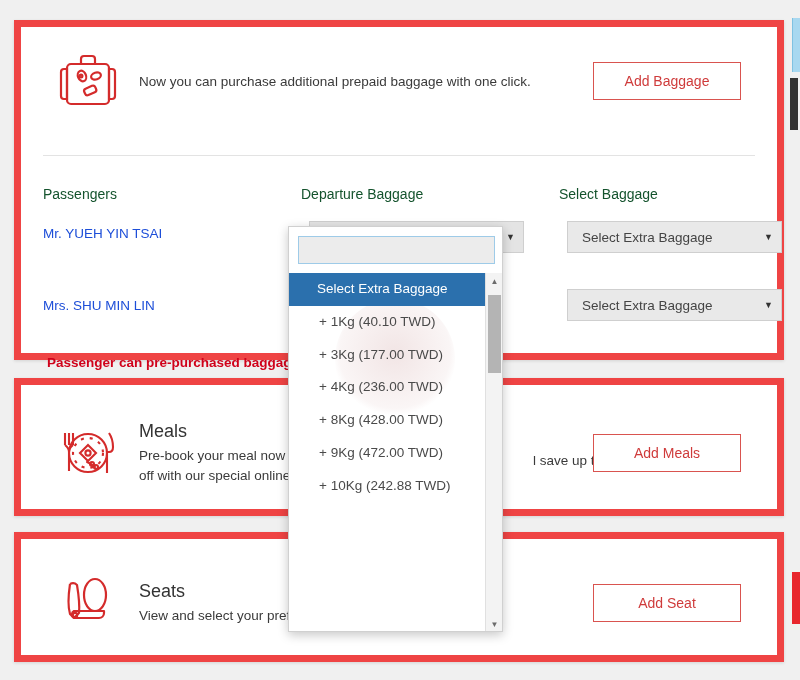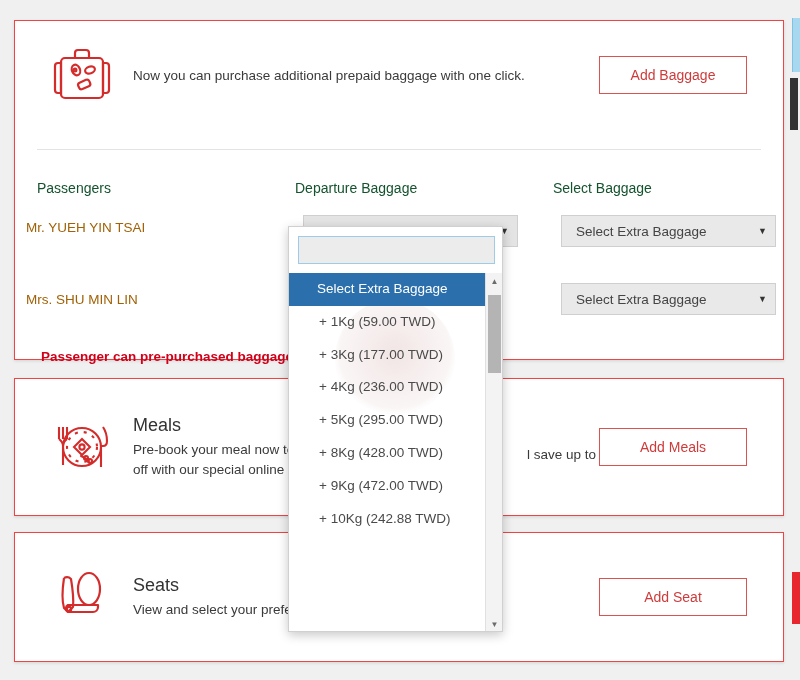--- a/index.html
+++ b/index.html
@@ -19,21 +19,21 @@
   .edge-strip { position: absolute; right: 0; top: 0; width: 16px; height: 680px; background: #f0f0f0; }
   .edge-blue  { position: absolute; right: 0; top: 18px;  width: 8px; height: 54px;  background: #a8d8f0; border-left: 1px solid #7fc2e2; }
   .edge-dark  { position: absolute; right: 2px; top: 78px; width: 8px; height: 52px; background: #333333; }
   .edge-red   { position: absolute; right: 0; top: 572px; width: 8px; height: 52px; background: #e8262d; }
 
   
   .card {
     position: absolute;
     left: 14px; width: 770px;
     background: #ffffff;
-    border: 1px solid #ef4444;
+    border: 7px solid #ef4444;
     box-shadow: 0 1px 3px rgba(0,0,0,.12);
   }
   #card-baggage { top: 20px;  height: 340px; }
   #card-meals   { top: 378px; height: 138px; }
   #card-seats   { top: 532px; height: 130px; }
 
   
   .promo { position: relative; height: 108px; }
   .promo-icon { position: absolute; left: 36px; top: 50%; transform: translateY(-50%); width: 62px; height: 58px; }
   .promo-body { position: absolute; left: 118px; top: 50%; transform: translateY(-50%); width: 460px; }
@@ -53,21 +53,21 @@
   }
 
   .divider { position: absolute; left: 22px; right: 22px; top: 128px; height: 1px; background: #e3e3e3; }
 
   
   .col-head { position: absolute; font-size: 14px; color: #14532d; top: 159px; }
   #head-passengers { left: 22px; }
   #head-departure  { left: 280px; }
   #head-return     { left: 538px; }
 
-  .pax-name { position: absolute; left: 11px; font-size: 13.5px; color: #a16207; }
+  .pax-name { position: absolute; left: 22px; font-size: 13.5px; color: #1d4ed8; }
   #pax-0 { top: 199px; }
   #pax-1 { top: 271px; }
 
   .sel {
     position: absolute;
     width: 215px; height: 32px;
     background: #e9e9e9;
     border: 1px solid #cfcfcf;
     font-size: 13.5px; color: #444;
     display: flex; align-items: center;
@@ -237,24 +237,23 @@
     </div>
   </div>
 
   <div id="dropdown">
     <div class="dd-watermark"></div>
     <div class="dd-search-wrap">
       <input class="dd-search" type="text" value="" placeholder="" style="">
     </div>
     <div class="dd-list" id="dd-list">
         <div class="dd-opt selected">Select Extra Baggage</div>
-        <div class="dd-opt">+ 1Kg (59.00 TWD)</div>
+        <div class="dd-opt">+ 1Kg (40.10 TWD)</div>
         <div class="dd-opt">+ 3Kg (177.00 TWD)</div>
         <div class="dd-opt">+ 4Kg (236.00 TWD)</div>
-        <div class="dd-opt">+ 5Kg (295.00 TWD)</div>
         <div class="dd-opt">+ 8Kg (428.00 TWD)</div>
         <div class="dd-opt">+ 9Kg (472.00 TWD)</div>
         <div class="dd-opt">+ 10Kg (242.88 TWD)</div>
       </div>
     <div class="dd-scroll">
       <div class="dd-sb-arrow dd-sb-up">▲</div>
       <div class="dd-sb-thumb"></div>
       <div class="dd-sb-arrow dd-sb-down">▼</div>
     </div>
   </div>

